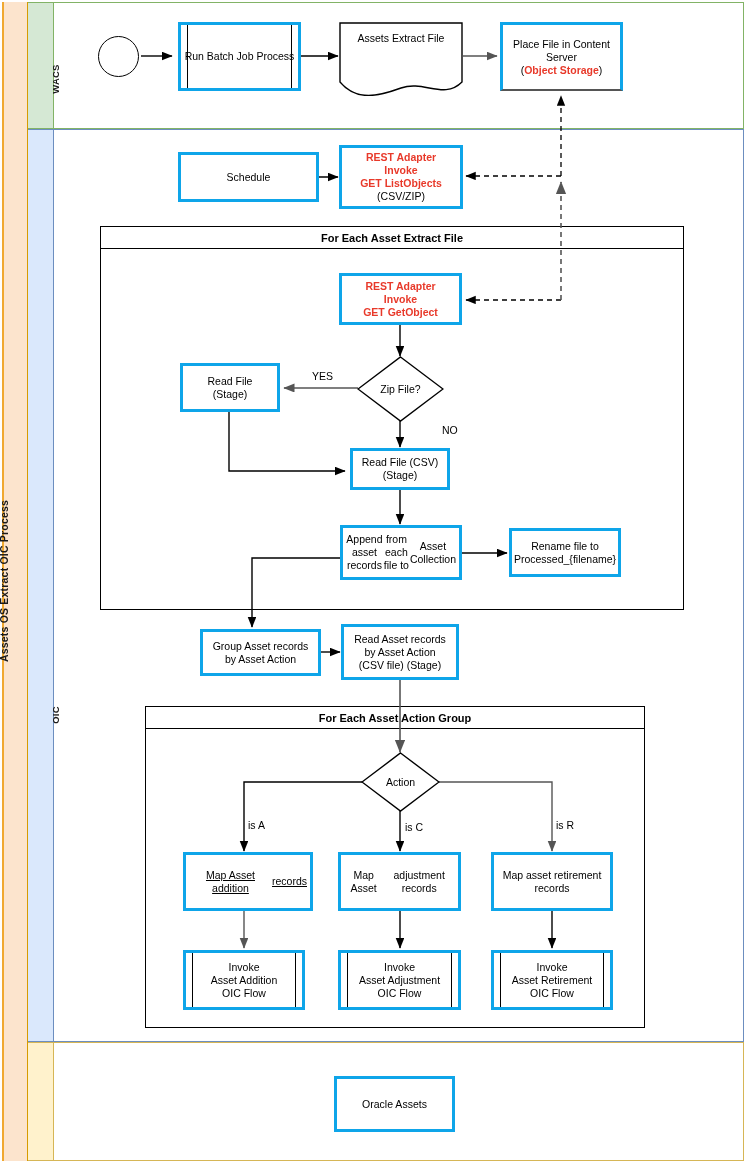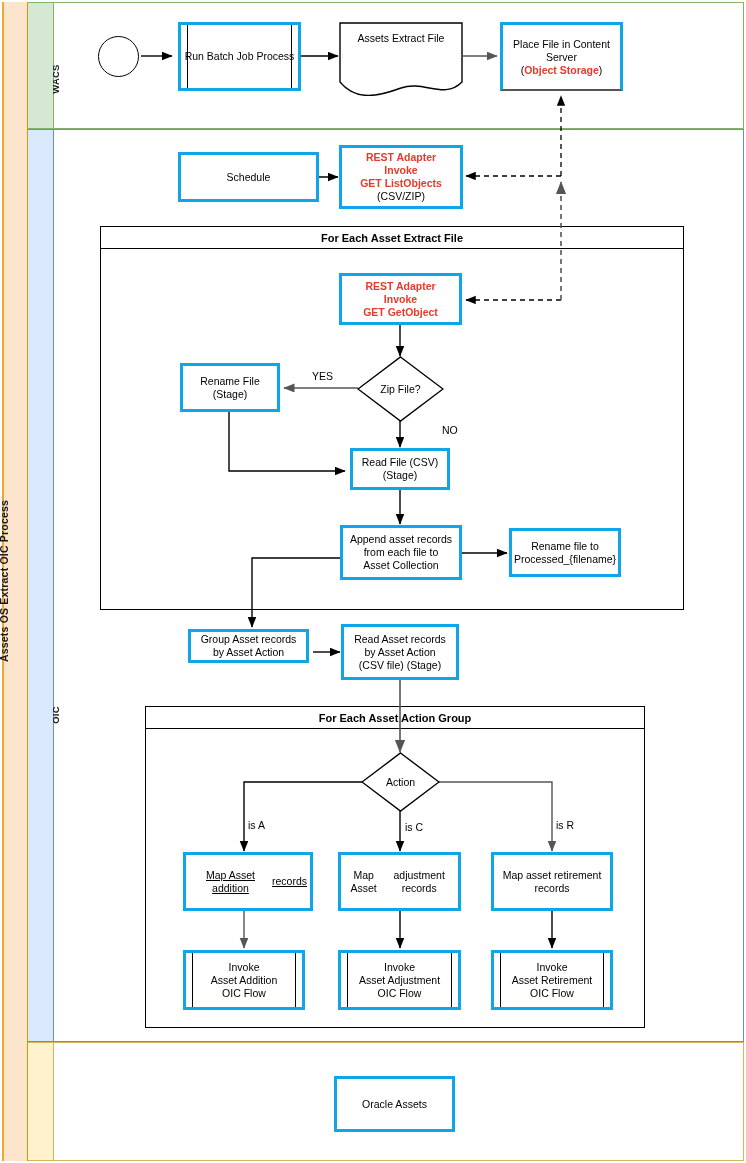--- a/index.html
+++ b/index.html
@@ -199,41 +199,41 @@
   </div>
 
   <div class="diamond-wrap" style="left:357px;top:356px;width:87px;height:66px;">
     <svg width="87" height="66" viewBox="0 0 87 66">
       <path d="M43.5,1 L86,33 L43.5,65 L1,33 Z" fill="#ffffff" stroke="#000000" stroke-width="1.4"></path>
     </svg>
     <div class="diamond-label">Zip File?</div>
   </div>
 
   <div class="node" style="left:180px;top:363px;width:100px;height:49px;flex-direction:column;">
-    <span class="ln">Rename File</span>
+    <span class="ln">Read File</span>
     <span class="ln">(Stage)</span>
   </div>
 
   <div class="node" style="left:350px;top:448px;width:100px;height:42px;flex-direction:column;">
     <span class="ln">Read File (CSV)</span>
     <span class="ln">(Stage)</span>
   </div>
 
-  <div class="node" style="left:340px;top:525px;width:122px;height:55px;flex-direction:column;">
+  <div class="node" style="left:340px;top:525px;width:122px;height:55px;flex-direction:row;">
     <span class="ln">Append asset records</span>
     <span class="ln">from each file to</span>
     <span class="ln">Asset Collection</span>
   </div>
 
   <div class="node" style="left:509px;top:528px;width:112px;height:49px;flex-direction:column;">
     <span class="ln">Rename file to</span>
     <span class="ln">Processed_{filename}</span>
   </div>
 
-  <div class="node" style="left:188px;top:629px;width:121px;height:34px;flex-direction:column;">
+  <div class="node" style="left:200px;top:629px;width:121px;height:47px;flex-direction:column;">
     <span class="ln">Group Asset records</span>
     <span class="ln">by Asset Action</span>
   </div>
 
   <div class="node" style="left:341px;top:624px;width:118px;height:56px;flex-direction:column;">
     <span class="ln">Read Asset records</span>
     <span class="ln">by Asset Action</span>
     <span class="ln">(CSV file) (Stage)</span>
   </div>
 

